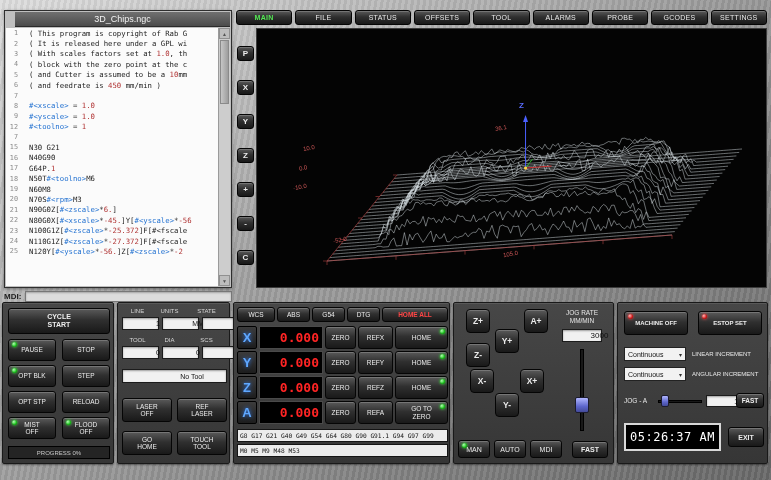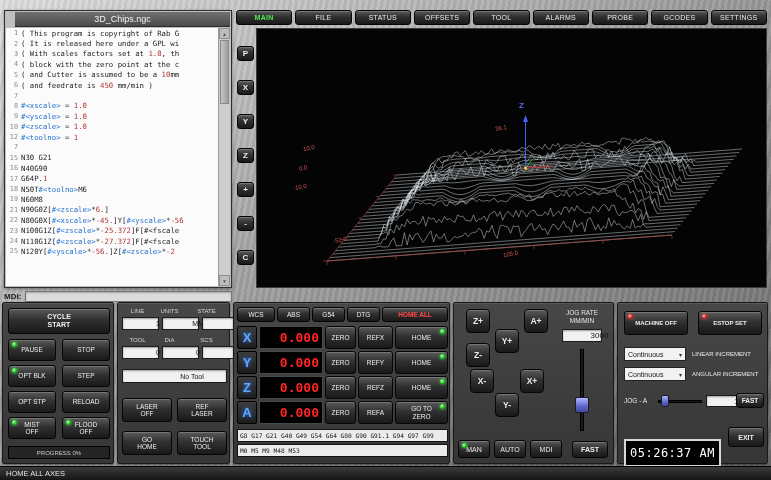--- a/index.html
+++ b/index.html
@@ -20,21 +20,21 @@
   .led.red{background:radial-gradient(circle at 35% 35%,#ffb6b6,#d01818 60%,#8a0a0a);box-shadow:0 0 3px #f44;}
   .led.tr{left:auto;right:2px;}
 
   
   #editor{position:absolute;left:4px;top:10px;width:228px;height:278px;background:#bfbfbf;border:1px solid #2e2e2e;box-shadow:0 1px 3px rgba(0,0,0,.4);}
   #ed-title{position:absolute;left:1px;top:1px;right:1px;height:15px;background:linear-gradient(180deg,#707070,#4b4b4b);
     color:#f2f2f2;font-size:9px;line-height:15px;text-align:center;border-bottom:1px solid #2a2a2a;margin-left:9px;}
   #ed-body{position:absolute;left:1px;top:17px;right:13px;bottom:1px;background:#fbfbfb;overflow:hidden;}
   .cl{display:flex;height:10.4px;align-items:center;}
   .ln{width:15px;flex:none;text-align:right;padding-right:3px;color:#8a8a8a;font:6.8px "DejaVu Sans Mono",monospace;}
-  .ct{font:7.3px "DejaVu Sans Mono",monospace;color:#1c1c1c;white-space:pre;}
+  .ct{font:7.3px "DejaVu Sans Mono",monospace;color:#1c1c1c;white-space:pre;margin-left:8px;}
   .tv{font-style:normal;color:#1f6fd0;}
   .tn{font-style:normal;color:#b03333;}
   #ed-scroll{position:absolute;top:17px;right:1px;width:12px;bottom:1px;background:#cdcdcd;border-left:1px solid #9a9a9a;}
   .sarrow{position:absolute;left:0;width:11px;height:11px;background:#bdbdbd;border:1px solid #909090;color:#555;font-size:5px;line-height:10px;text-align:center;}
   .sarrow.up{top:0;}.sarrow.down{bottom:0;}
   #sthumb{position:absolute;left:1px;top:12px;width:9px;height:64px;background:linear-gradient(90deg,#c6c6c6,#9d9d9d);border:1px solid #8a8a8a;}
 
   #mdi-row{position:absolute;left:4px;top:290px;width:228px;height:13px;display:flex;align-items:center;}
   #mdi-label{font-size:8px;font-weight:bold;color:#1d1d1d;margin-right:4px;}
   #mdi-input{flex:1;height:11px;background:#dcdcdc;border:1px solid #777;box-shadow:inset 0 1px 2px rgba(0,0,0,.25);}
@@ -106,21 +106,21 @@
   .select{position:absolute;left:6px;width:62px;height:14px;background:#f2f2f2;border:1px solid #222;color:#141414;font-size:7px;
     display:flex;align-items:center;justify-content:space-between;padding:0 3px;}
   .caret{font-size:6px;color:#333;}
   .sel-label{position:absolute;left:74px;height:14px;line-height:14px;color:#e8e8e8;font-size:6px;white-space:nowrap;}
   #jog-a-label{position:absolute;left:6px;top:92px;color:#e8e8e8;font-size:6.5px;line-height:12px;}
   #hslider{position:absolute;left:40px;top:92px;width:44px;height:12px;}
   .htrough{position:absolute;left:0;top:5px;width:100%;height:3px;background:#181818;border:1px solid #000;}
   .hhandle{position:absolute;left:3px;top:0;width:8px;height:12px;background:linear-gradient(180deg,#b0b6ff,#5d66cc 60%,#434a99);border:1px solid #1c1c2e;border-radius:2px;}
   #jog-a-value{left:88px;top:92px;width:26px;height:12px;}
   #fast2{position:absolute;left:118px;top:90px;width:28px;height:15px;font-size:6.5px;font-weight:bold;}
-  #clock{position:absolute;left:6px;top:136px;width:97px;height:28px;background:#000;border:2px solid #d8d8d8;color:#fff;
+  #clock{position:absolute;left:6px;top:120px;width:97px;height:28px;background:#000;border:2px solid #d8d8d8;color:#fff;
     display:flex;align-items:center;justify-content:center;font:12px "DejaVu Sans Mono",monospace;letter-spacing:.5px;}
   #exit{position:absolute;left:110px;top:124px;width:36px;height:20px;font-size:7px;font-weight:bold;}
 
   #status-bar{position:absolute;left:0;top:466px;width:771px;height:14px;background:linear-gradient(180deg,#3a3a3a,#161616);
     border-top:1px solid #000;color:#e2e2e2;font-size:7.5px;line-height:13px;padding-left:6px;}
 </style>
 </head>
 <body>
 
 <div id="stage">
@@ -158,24 +158,20 @@
         </div>
         <div class="cl">
           <span class="ln">8</span>
           <span class="ct"><i class="tv">#&lt;xscale&gt;</i> = <i class="tn">1.0</i></span>
         </div>
         <div class="cl">
           <span class="ln">9</span>
           <span class="ct"><i class="tv">#&lt;yscale&gt;</i> = <i class="tn">1.0</i></span>
         </div>
         <div class="cl">
-          <span class="ln">10</span>
-          <span class="ct"><i class="tv">#&lt;zscale&gt;</i> = <i class="tn">1.0</i></span>
-        </div>
-        <div class="cl">
           <span class="ln">12</span>
           <span class="ct"><i class="tv">#&lt;toolno&gt;</i> = <i class="tn">1</i></span>
         </div>
         <div class="cl">
           <span class="ln">7</span>
           <span class="ct"></span>
         </div>
         <div class="cl">
           <span class="ln">15</span>
           <span class="ct">N30 G21</span>
@@ -188,20 +184,24 @@
           <span class="ln">17</span>
           <span class="ct">G64P.<i class="tn">1</i></span>
         </div>
         <div class="cl">
           <span class="ln">18</span>
           <span class="ct">N50T<i class="tv">#&lt;toolno&gt;</i>M6</span>
         </div>
         <div class="cl">
           <span class="ln">19</span>
           <span class="ct">N60M8</span>
+        </div>
+        <div class="cl">
+          <span class="ln">20</span>
+          <span class="ct">N70S<i class="tv">#&lt;rpm&gt;</i>M3</span>
         </div>
         <div class="cl">
           <span class="ln">21</span>
           <span class="ct">N90G0Z[<i class="tv">#&lt;zscale&gt;</i>*<i class="tn">6.</i>]</span>
         </div>
         <div class="cl">
           <span class="ln">22</span>
           <span class="ct">N80G0X[<i class="tv">#&lt;xscale&gt;</i>*<i class="tn">-45.</i>]Y[<i class="tv">#&lt;yscale&gt;</i>*<i class="tn">-56</i></span>
         </div>
         <div class="cl">
@@ -452,14 +452,13 @@
     <div id="hslider">
       <div class="htrough"></div>
       <div class="hhandle"></div>
     </div>
     <div id="jog-a-value" class="field">1800</div>
     <div id="fast2" class="btn">FAST</div>
     <div id="clock">05:26:37 AM</div>
     <div id="exit" class="btn">EXIT</div>
   </div>
 
-  <div id="status-bar">HOME ALL AXES</div>
 </div>
 
 </body></html>

